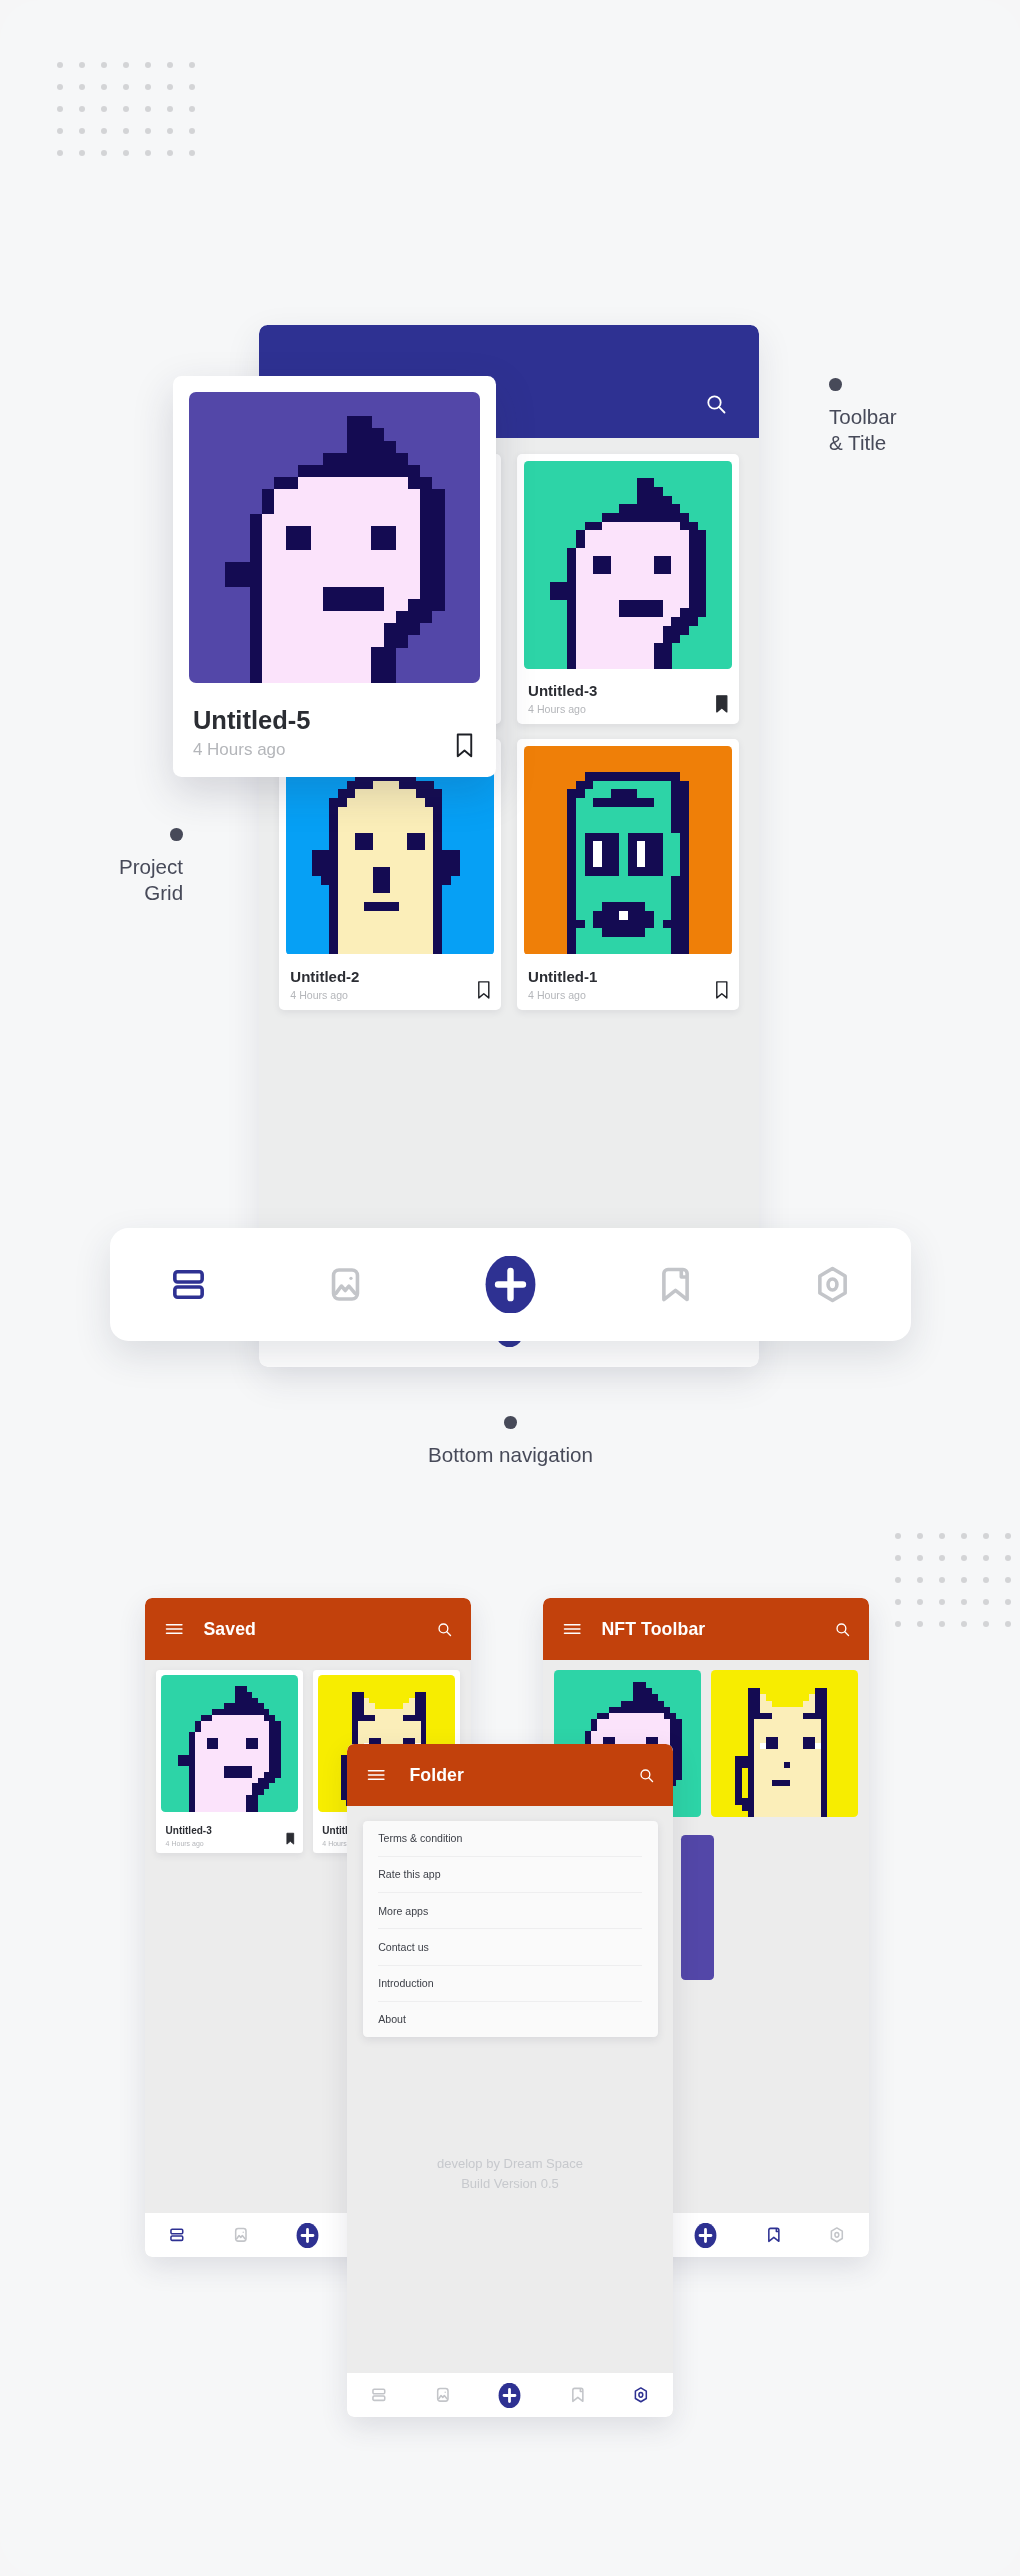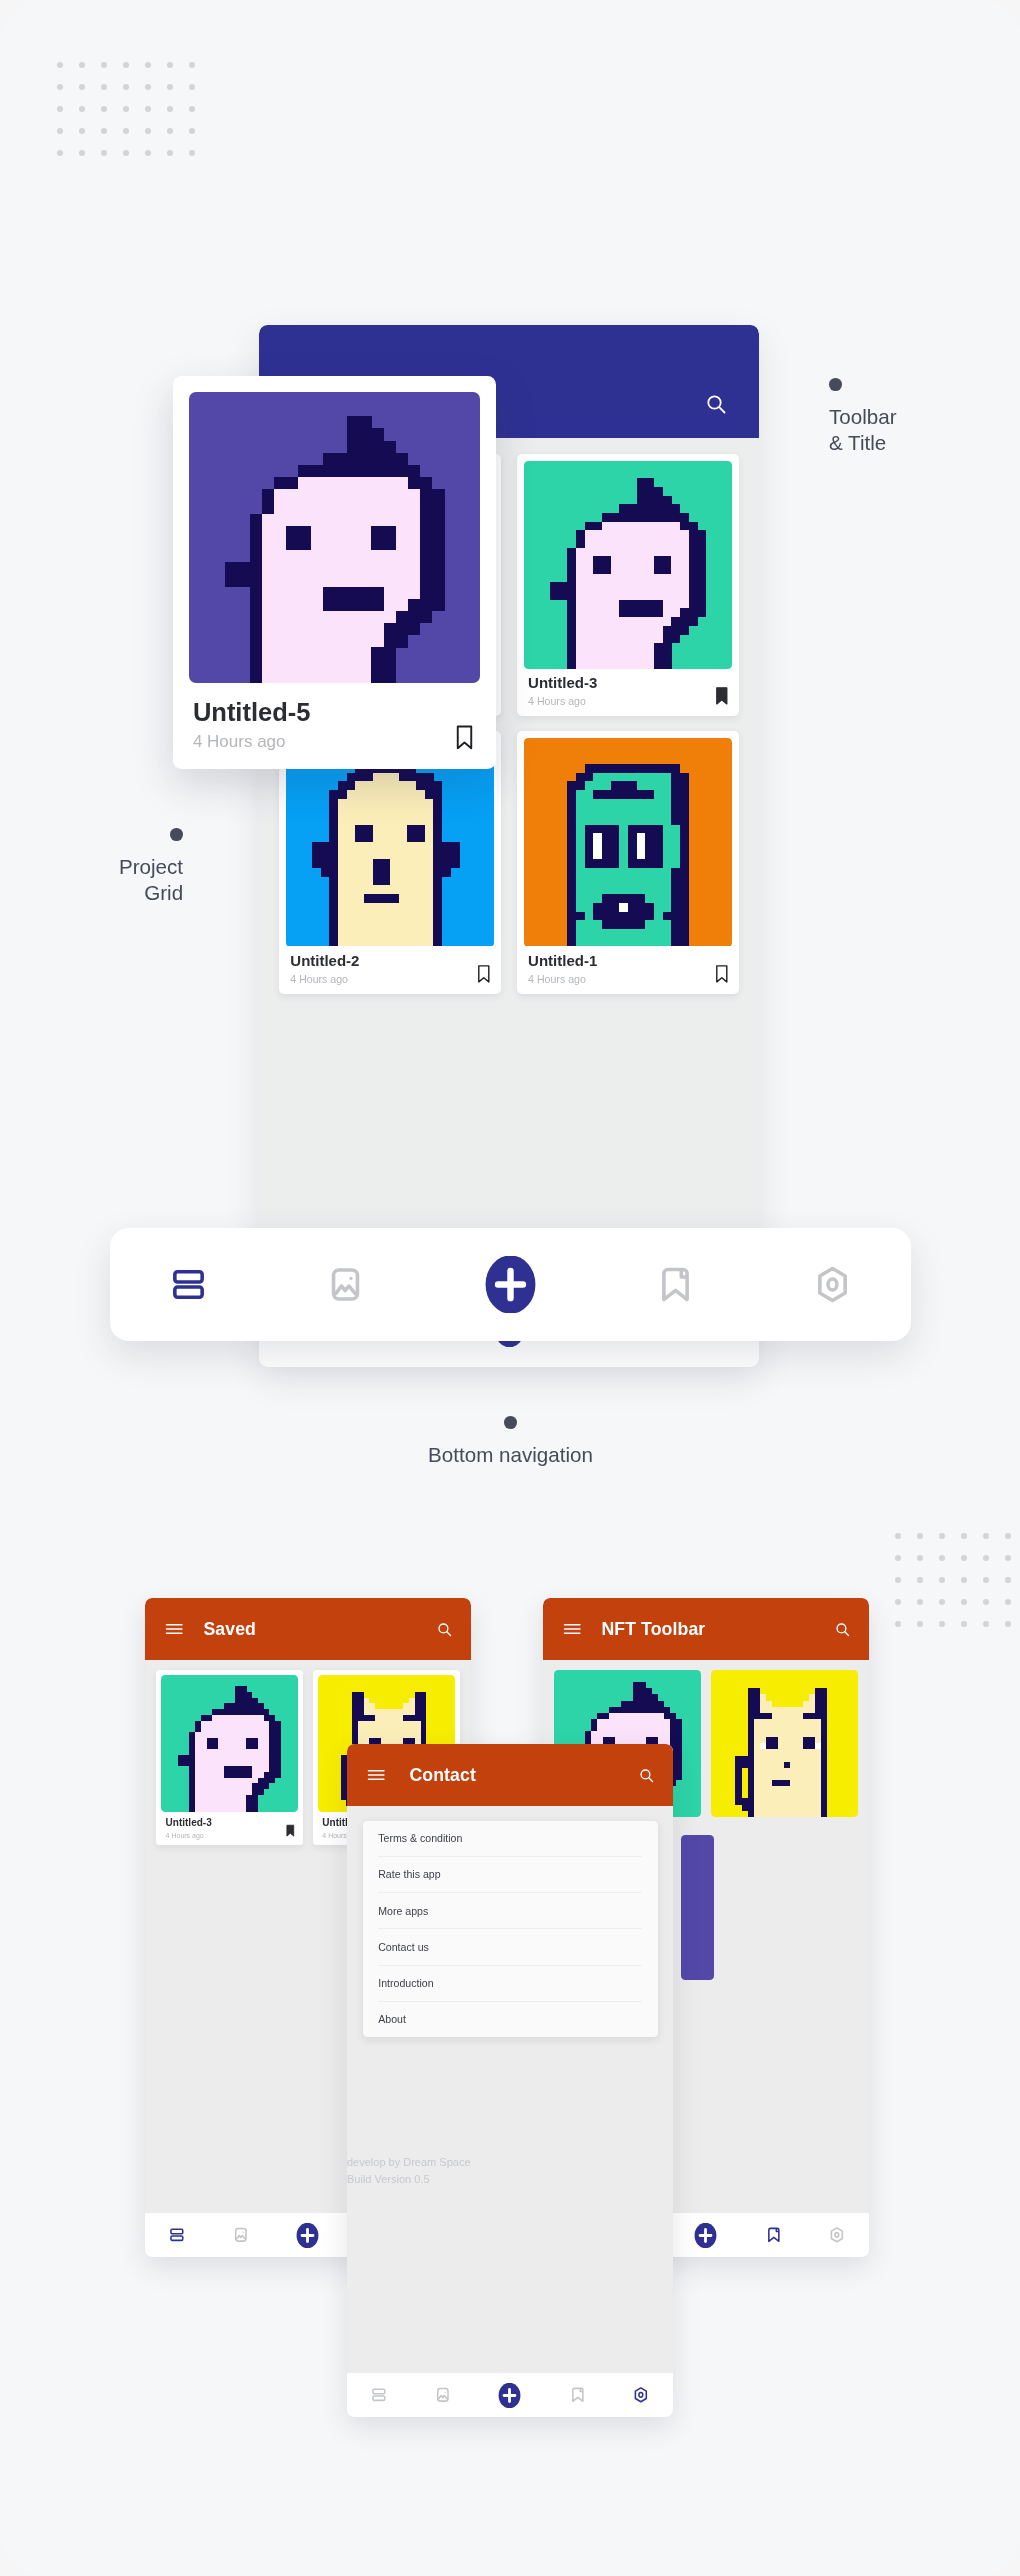--- a/index.html
+++ b/index.html
@@ -66,21 +66,21 @@
   .card{
     background:#fff;border-radius:5px;
     box-shadow:0 2.1px 7px rgba(40,44,70,.08);
     padding:7px 7px 5.7px 7px;box-sizing:border-box;
   }
   .card .thumb{
     width:100%;aspect-ratio:1/1;border-radius:4.3px;overflow:hidden;
     display:block;
   }
   .card .meta{display:flex;align-items:flex-end;justify-content:space-between;padding:5.7px 2.8px 2.8px 4.3px;}
-  .card .m-left{display:flex;flex-direction:column;}
+  .card .m-left{display:flex;flex-direction:column;margin-top:8px;}
   .card .title{font-size:15px;font-weight:700;color:#2b2d33;line-height:1.2;}
   .card .time{font-size:10.6px;color:#b4b6ba;margin-top:2.8px;}
   .card .bm{flex:0 0 auto;margin-bottom:1.4px;}
 
   
   .card-float{
     position:absolute;left:173px;top:376px;width:323px;
     background:#fff;border-radius:8.5px;
     box-shadow:0 15.6px 40px rgba(40,44,70,.17);
     padding:15.6px 15.6px 12.8px 15.6px;box-sizing:border-box;z-index:30;
@@ -144,22 +144,22 @@
     box-shadow:0 2.1px 8.5px rgba(40,44,70,.10);
     padding:0 15.6px;box-sizing:border-box;
   }
   .set-row{
     padding:11.3px 0 10.6px 0;border-bottom:0.7px solid #eeeeef;
   }
   .set-row:last-child{border-bottom:none;}
   .set-row .lbl{font-size:10.6px;color:#3c3f47;line-height:1.25;}
   .set-row .sub{font-size:7px;color:#c2c4c8;margin-top:2.8px;}
   .set-footer{
-    position:absolute;left:0;top:410px;width:100%;
-    font-size:11px;color:#c7c9cd;line-height:1.55;
+    position:absolute;left:0;top:410px;width:100%;text-align:center;
+    font-size:13px;color:#c7c9cd;line-height:1.55;
   }
   .purple-strip{
     position:absolute;left:681px;top:1835px;width:33px;height:145px;
     background:#5347a8;border-radius:4.3px;z-index:10;
   }
 
   
   svg{display:block;}
 </style>
 </head>
@@ -3057,21 +3057,21 @@
 
   <div class="phone-sm" id="phone-setting">
     <div class="appbar">
       <span class="burger">
         <svg width="18.4" height="14" viewBox="0 0 26 20" stroke="#fff" stroke-width="2.2" stroke-linecap="round">
           <line x1="2" y1="4" x2="24" y2="4"></line>
             <line x1="2" y1="10" x2="24" y2="10"></line>
             <line x1="2" y1="16" x2="24" y2="16"></line>
         </svg>
       </span>
-      <span class="ttl">Contact</span>
+      <span class="ttl">Folder</span>
       <span class="search">
         <svg width="17" height="17" viewBox="0 0 24 24" fill="none" stroke="#ffffff" stroke-width="1.9" stroke-linecap="round">
           <circle cx="10.5" cy="10.5" r="6.2"></circle>
             <line x1="15.2" y1="15.2" x2="20.5" y2="20.5"></line>
         </svg>
       </span>
     </div>
     <div class="setting-panel" id="setting-panel">
         <div class="set-row">
           <div class="lbl">Terms &amp; condition</div>

